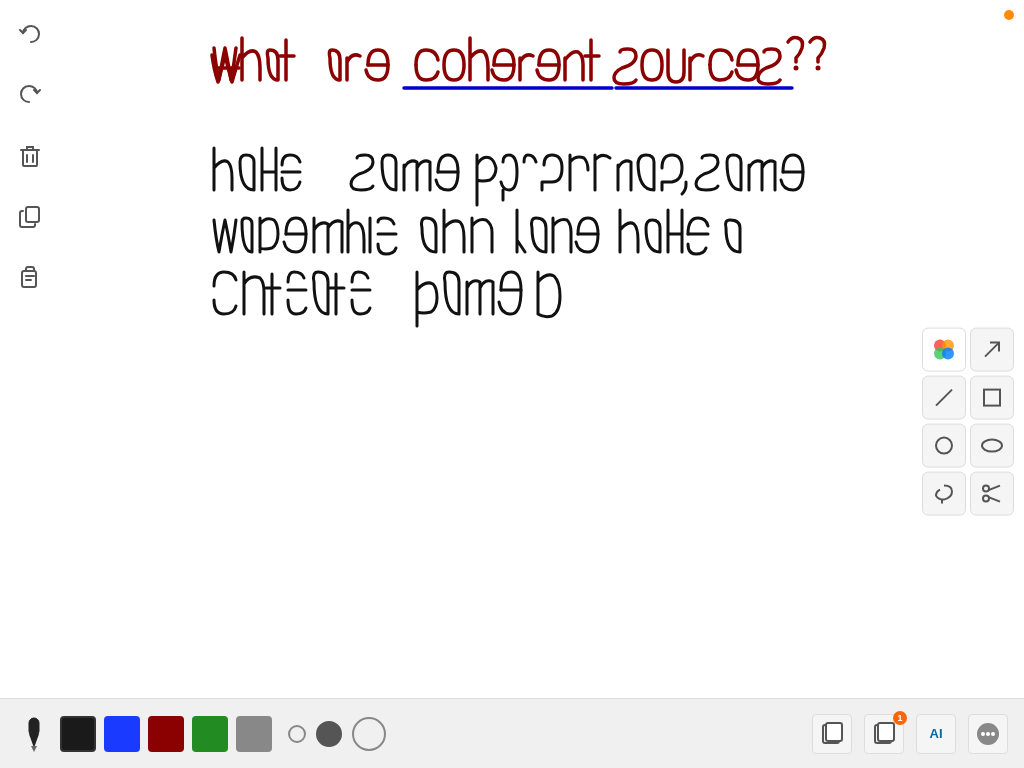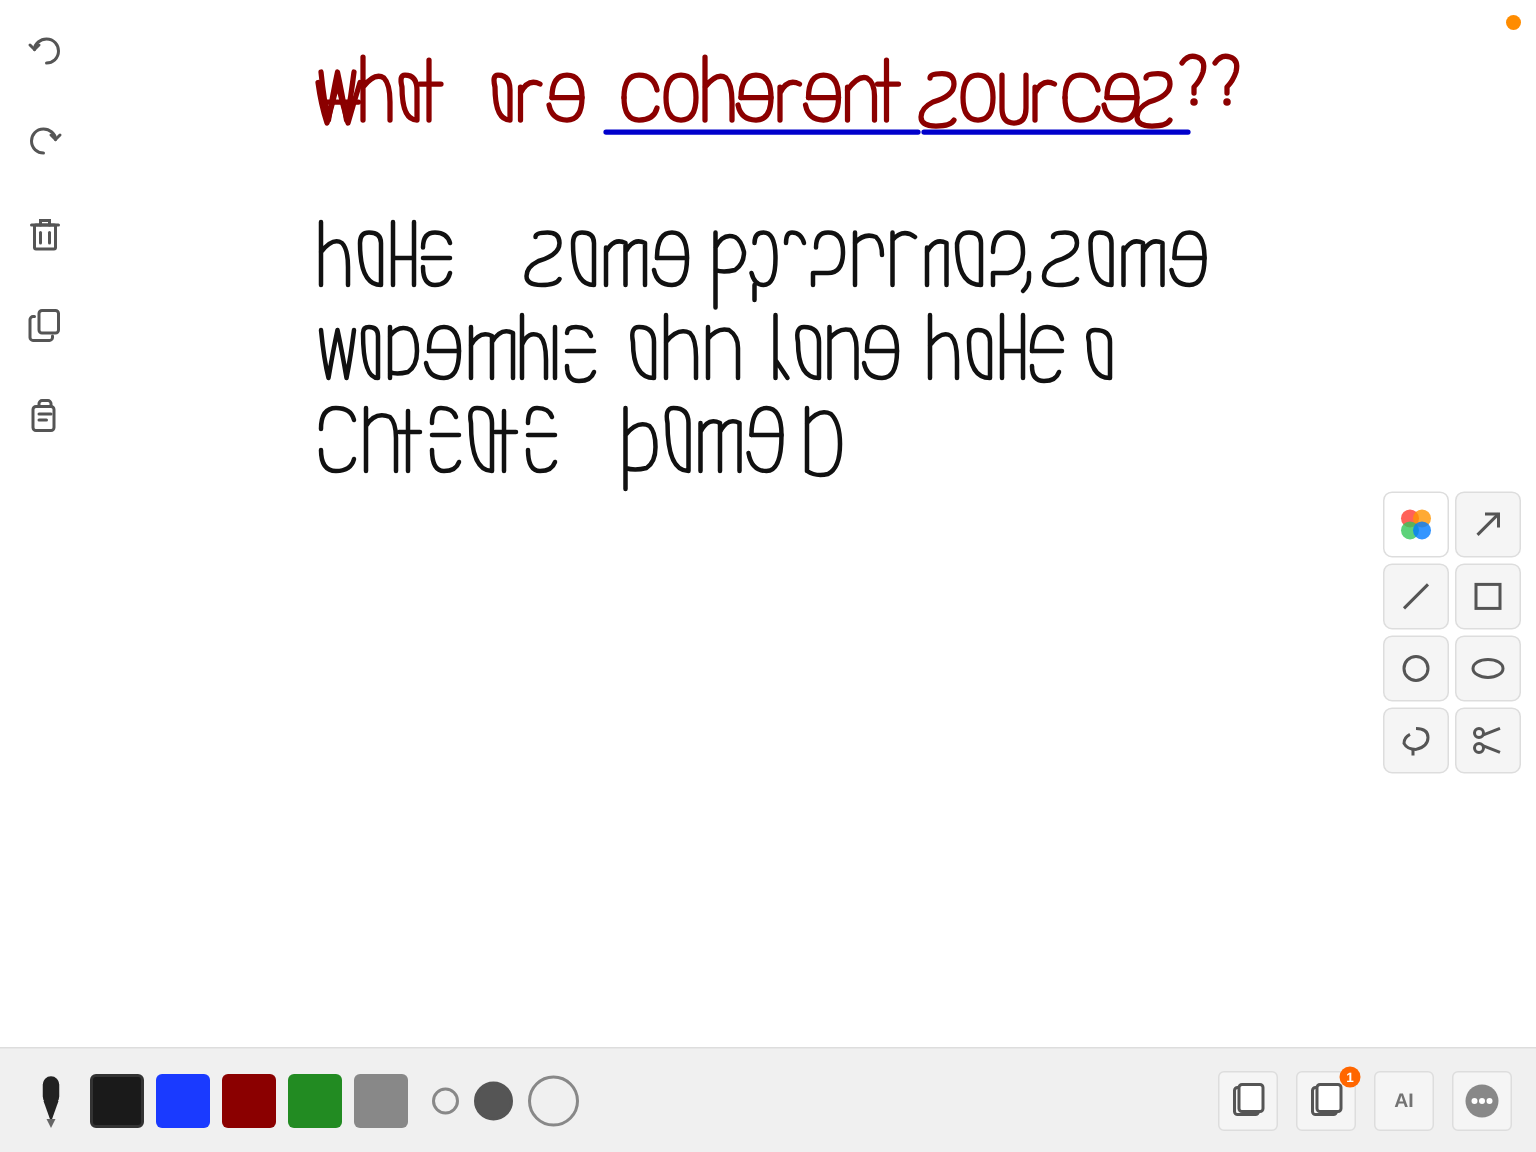--- a/index.html
+++ b/index.html
@@ -375,21 +375,21 @@
       </svg>
     </div>
     <div class="right-bottom-btn" style="position:relative;">
       <svg width="26" height="26" viewBox="0 0 26 26" fill="none" stroke="#555" stroke-width="2">
         <rect x="4" y="4" width="16" height="18" rx="2"></rect>
         <rect x="7" y="2" width="16" height="18" rx="2" fill="white" stroke="#555"></rect>
       </svg>
       <div style="position:absolute;top:-4px;right:-4px;width:14px;height:14px;background:#ff6600;border-radius:50%;display:flex;align-items:center;justify-content:center;font-size:9px;color:white;font-weight:bold;">1</div>
     </div>
     <div class="right-bottom-btn">
-      <span style="font-size:13px;font-weight:bold;color:#737373;">AI</span>
+      <span style="font-size:13px;font-weight:bold;color:#0369a1;">AI</span>
     </div>
     <div class="right-bottom-btn">
       <svg width="26" height="26" viewBox="0 0 26 26" fill="none">
         <circle cx="13" cy="13" r="11" fill="#888"></circle>
         <circle cx="8" cy="13" r="2" fill="white"></circle>
         <circle cx="13" cy="13" r="2" fill="white"></circle>
         <circle cx="18" cy="13" r="2" fill="white"></circle>
       </svg>
     </div>
   </div>

